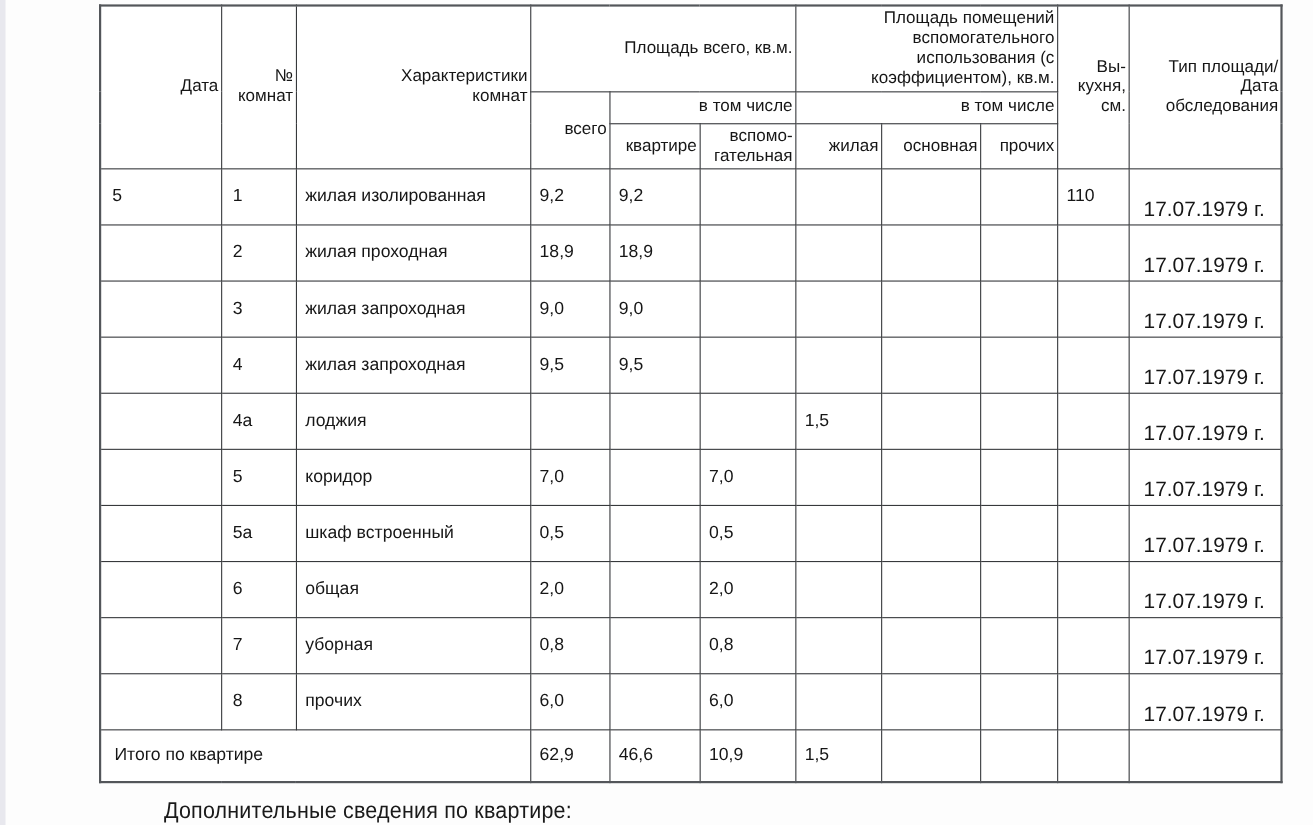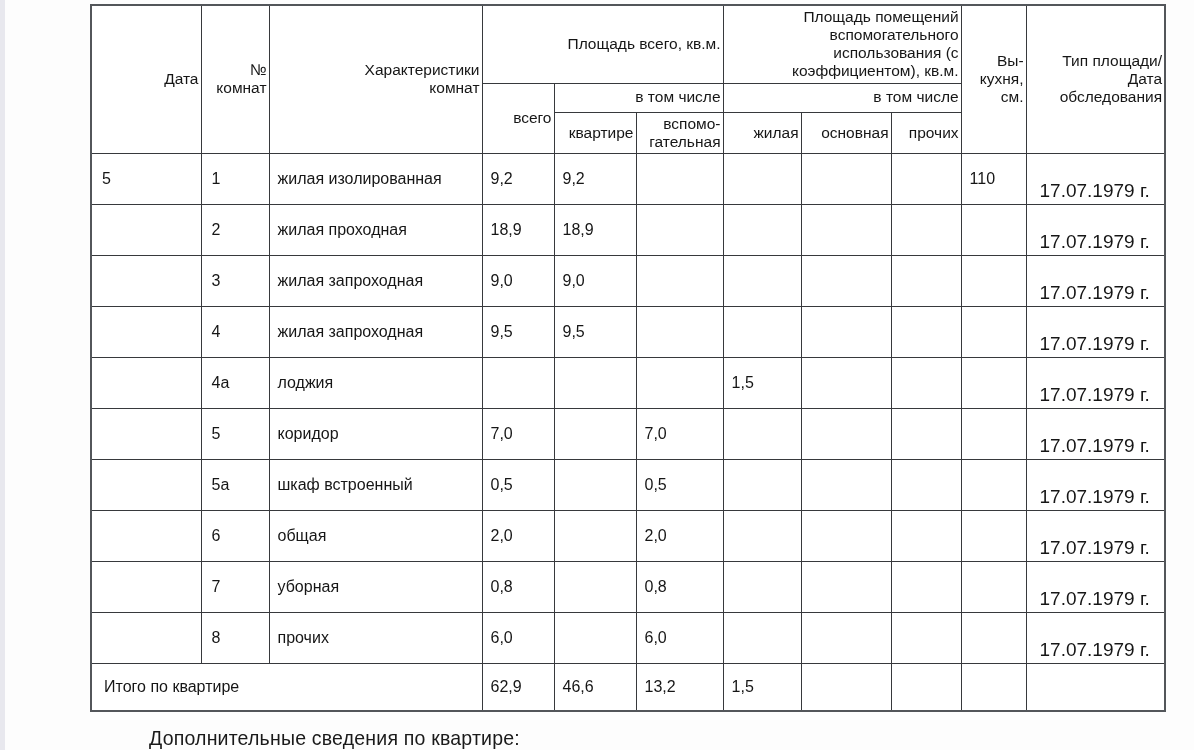--- a/index.html
+++ b/index.html
@@ -242,21 +242,21 @@
       <td></td>
       <td></td>
       <td></td>
       <td></td>
       <td class="cell-date">17.07.1979 г.</td>
     </tr>
     <tr class="summary-row">
       <td colspan="3" class="summary-label">Итого по квартире</td>
       <td>62,9</td>
       <td>46,6</td>
-      <td>13,2</td>
+      <td>10,9</td>
       <td>1,5</td>
       <td></td>
       <td></td>
       <td></td>
       <td></td>
     </tr>
   </tbody>
 </table>
 
 <div class="notes">

